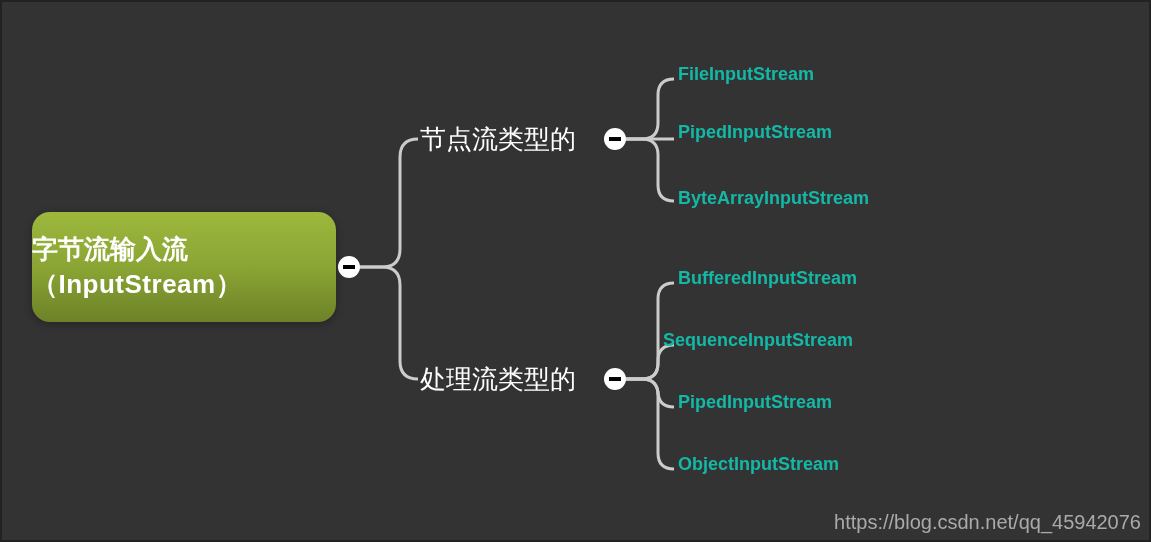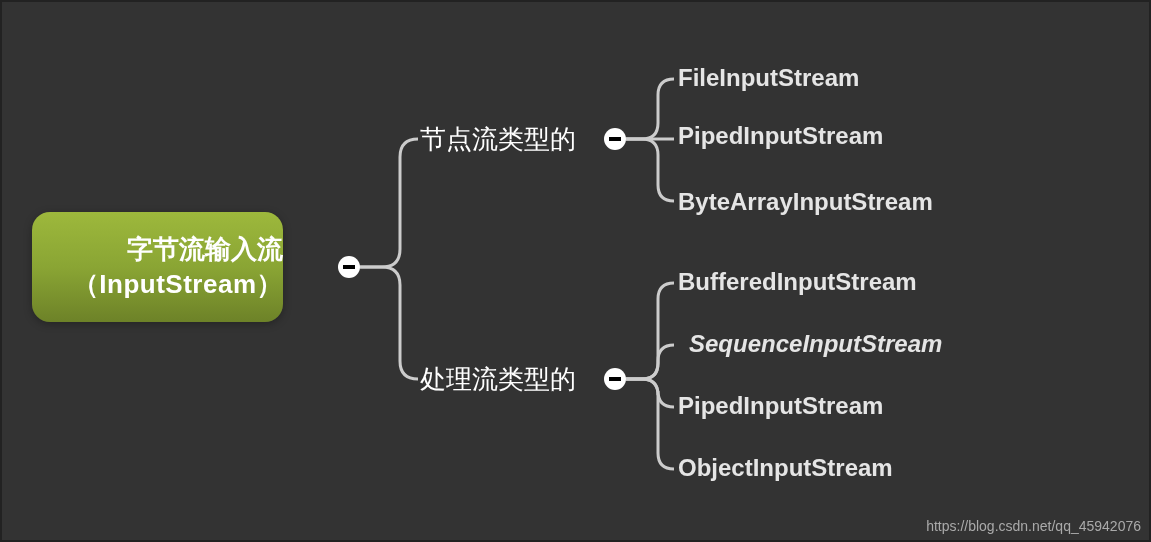--- a/index.html
+++ b/index.html
@@ -13,28 +13,28 @@
       height: 542px;
       font-family: "Microsoft YaHei", "SimHei", Arial, sans-serif;
       position: relative;
       overflow: hidden;
       border: 2px solid #222;
     }
     .root-node {
       position: absolute;
       left: 30px;
       top: 210px;
-      width: 251px;
+      width: 304px;
       height: 110px;
       background: linear-gradient(to bottom, #9db83c 0%, #8aa534 50%, #6d8228 100%);
       border-radius: 18px;
       display: flex;
       flex-direction: column;
       justify-content: center;
-      align-items: flex-end;
+      align-items: flex-start;
       color: #ffffff;
       font-size: 26px;
       font-weight: bold;
       box-shadow: 0 2px 8px rgba(0,0,0,0.3);
     }
     .root-line1 {
       display: block;
     }
     .root-line2 {
       display: block;
@@ -49,29 +49,29 @@
     .branch-1 {
       left: 418px;
       top: 120px;
     }
     .branch-2 {
       left: 418px;
       top: 360px;
     }
     .leaf {
       position: absolute;
-      color: #e5e5e5;
-      font-size: 24px;
+      color: #14b8a6;
+      font-size: 18px;
       font-weight: bold;
     }
     .leaf-1 { left: 676px; top: 62px; }
     .leaf-2 { left: 676px; top: 120px; }
     .leaf-3 { left: 676px; top: 186px; }
     .leaf-4 { left: 676px; top: 266px; }
-    .leaf-5 { left: 687px; top: 328px; font-style: italic; }
+    .leaf-5 { left: 661px; top: 328px; }
     .leaf-6 { left: 676px; top: 390px; }
     .leaf-7 { left: 676px; top: 452px; }
     .toggle-icon {
       position: absolute;
       width: 22px;
       height: 22px;
       border-radius: 50%;
       background: #ffffff;
       display: flex;
       align-items: center;
@@ -93,21 +93,21 @@
       top: 0;
       width: 1151px;
       height: 542px;
       pointer-events: none;
     }
     .watermark {
       position: absolute;
       right: 8px;
       bottom: 6px;
       color: #aaaaaa;
-      font-size: 14px;
+      font-size: 20px;
       font-family: Arial, sans-serif;
     }
   </style>
 </head>
 <body>
 
 <svg class="connector">
 
   <path d="M 358 265 L 380 265 Q 398 265 398 247 L 398 155 Q 398 137 416 137" stroke="#cccccc" stroke-width="3" fill="none"></path>
   <path d="M 358 265 L 380 265 Q 398 265 398 283 L 398 359 Q 398 377 416 377" stroke="#cccccc" stroke-width="3" fill="none"></path>

